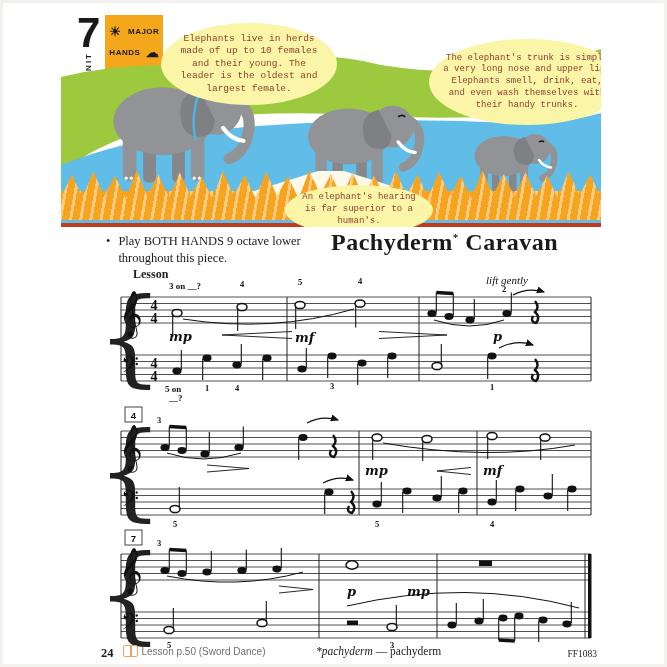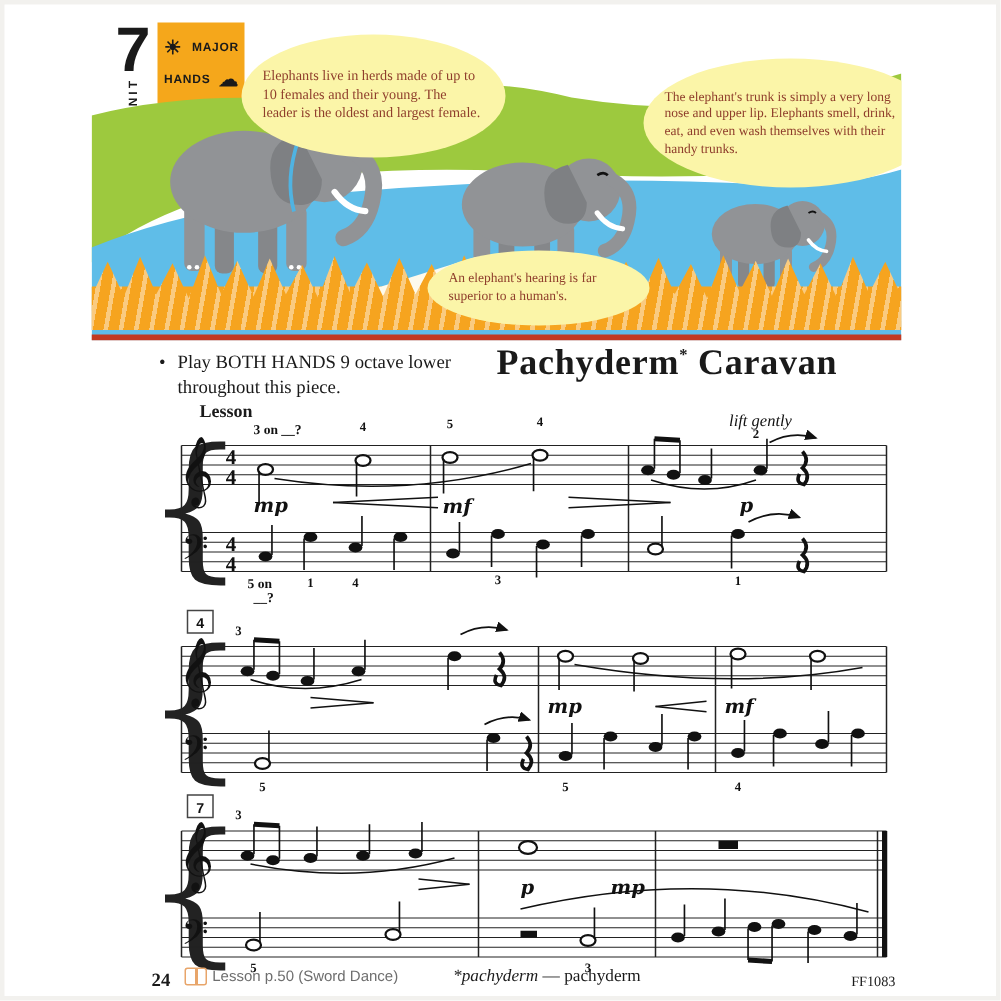--- a/index.html
+++ b/index.html
@@ -20,24 +20,24 @@
   .scene svg{position:absolute;left:0;top:0;z-index:1;}
   .road{position:absolute;left:110px;top:156px;width:320px;height:46px;background:#FDFAEC;
         clip-path:polygon(0 100%,46% 0,54% 0,100% 100%);z-index:3;}
   .grass-base{position:absolute;left:0;top:176px;width:540px;height:29px;z-index:2;
         background:repeating-linear-gradient(100deg,#F6A41F 0 7px,#FACB80 7px 10px);}
   .grass-blades{position:absolute;left:0;top:152px;width:540px;height:53px;z-index:4;
         background:repeating-linear-gradient(100deg,#F6A41F 0 7px,#FACB80 7px 10px);
         clip-path:polygon(0% 100%,0% 58%,2% 14%,4% 58%,6% 8%,8% 55%,10% 16%,12% 60%,14% 6%,16% 55%,18% 13%,20% 58%,22% 10%,24% 55%,26% 18%,28% 60%,30% 7%,32% 55%,34% 15%,36% 58%,38% 9%,40% 55%,42% 17%,44% 60%,46% 6%,48% 52%,50% 13%,52% 58%,54% 10%,56% 55%,58% 16%,60% 58%,62% 7%,64% 54%,66% 14%,68% 57%,70% 9%,72% 55%,74% 17%,76% 60%,78% 6%,80% 52%,82% 13%,84% 57%,86% 10%,88% 55%,90% 16%,92% 59%,94% 8%,96% 54%,98% 14%,100% 58%,100% 100%);}
   .redline{position:absolute;left:0;bottom:0;width:540px;height:4px;background:#C23A21;z-index:5;}
   .bubble{position:absolute;background:#FBF5A8;border-radius:50%;display:flex;align-items:center;justify-content:center;
-          color:#8F3E2C;z-index:6;padding:6px 14px;box-sizing:border-box;}
+          text-align:center;color:#8F3E2C;z-index:6;padding:6px 14px;box-sizing:border-box;font-family:Liberation Mono, monospace;}
   .bubble1{left:100px;top:8px;width:176px;height:82px;font-size:9.5px;line-height:1.3;}
   .bubble2{left:368px;top:24px;width:196px;height:86px;font-size:9px;line-height:1.3;}
-  .bubble3{left:224px;top:152px;width:148px;height:50px;font-size:9px;line-height:1.3;}
+  .bubble3{left:224px;top:170px;width:148px;height:50px;font-size:9px;line-height:1.3;}
 
   
   .instruction{position:absolute;left:103px;top:230px;width:240px;font-size:12.5px;line-height:1.35;display:flex;}
   .instruction .bullet{margin-right:8px;}
   .titlebox{position:absolute;left:328px;top:226px;width:264px;text-align:left;}
   .title{font-size:24px;font-weight:bold;letter-spacing:0.5px;}
   .title sup{font-size:11px;}
   .subtitle{font-family:"Liberation Sans",sans-serif;font-weight:bold;font-size:13px;color:#3FAE49;margin-top:1px;}
   .tempo{position:absolute;left:130px;top:264px;font-size:12px;font-weight:bold;}
 
@@ -66,21 +66,21 @@
   .ts{font-family:"Liberation Serif",serif;font-weight:bold;font-size:14px;fill:#111;text-anchor:middle;}
   .brace{font-family:"DejaVu Serif",serif;font-size:104px;fill:#222;}
 
   
   .footer{position:absolute;left:98px;width:496px;top:642px;display:flex;align-items:baseline;}
   .pagenum{font-size:12.5px;font-weight:bold;}
   .lesson{display:flex;align-items:center;margin-left:9px;font-family:"Liberation Sans",sans-serif;font-size:10px;color:#6e6e6e;}
   .book-ico{width:13px;height:10px;border:1.5px solid #E8A56A;border-radius:2px;margin-right:4px;position:relative;}
   .book-ico:after{content:"";position:absolute;left:50%;top:0;bottom:0;width:1.5px;background:#E8A56A;}
   .footnote{position:absolute;left:201px;font-size:11.5px;}
-  .footnote .term{font-style:italic;}
+  .footnote .term{font-style:italic;margin-left:14px;}
   .catalog{margin-left:auto;font-size:9.5px;}
 </style>
 </head>
 <body>
 
 <div class="page">
 
   <div class="badge">
     <div class="badge-col">
       <div class="badge-num">7</div>

